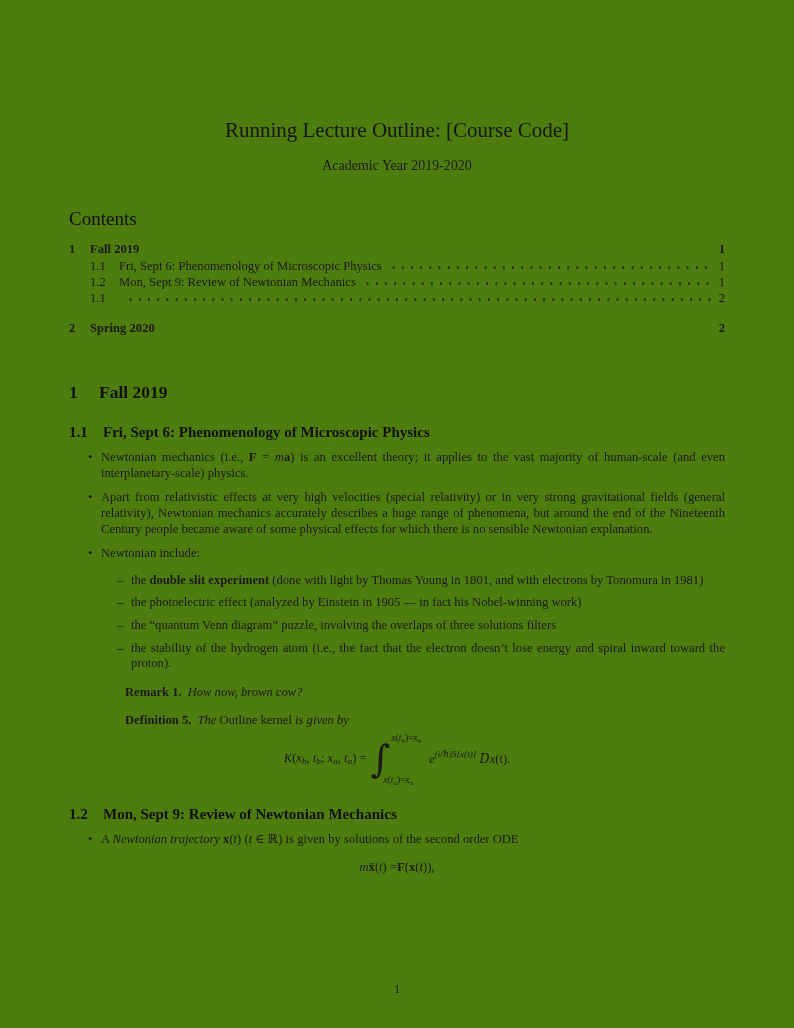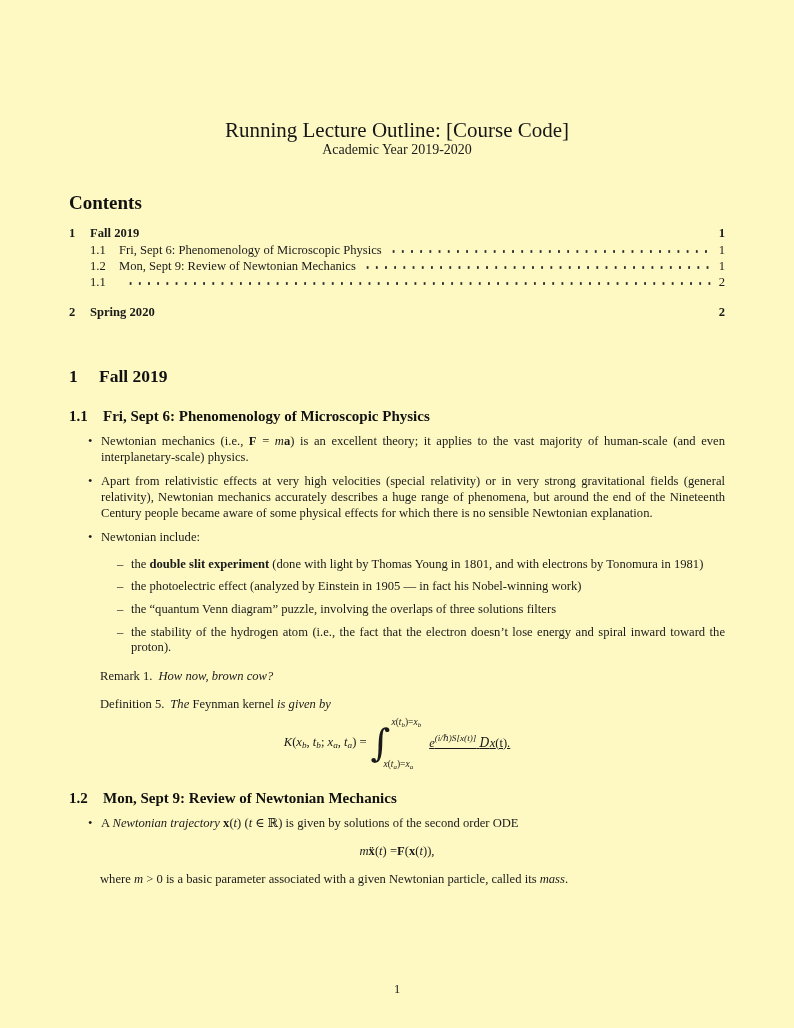--- a/index.html
+++ b/index.html
@@ -1,34 +1,34 @@
 <!DOCTYPE html>
 <html><head>
 <meta charset="utf-8">
 <style>
   html,body { margin:0; padding:0; background:#ffffff; }
   .page {
     position:relative;
     width:794px; height:1028px;
     box-sizing:border-box;
-    background:#fef9c3;
+    background:#4d7c0f;
     color:#1a1a1a;
     font-family:"Liberation Serif","DejaVu Serif",serif;
     font-size:12.6px;
     line-height:15.6px;
     padding:118px 69px 0 69px;
     overflow:hidden;
   }
   
   .doc-title { font-size:21px; font-weight:400; text-align:center; margin:0; line-height:24px; color:#161616; }
   .doc-author { text-align:center; font-size:14px; margin-top:27px; }
-  .doc-date   { text-align:center; font-size:14px; }
-
-  
-  .contents-heading { font-size:19px; font-weight:700; margin:37px 0 0 0; color:#111; }
+  .doc-date   { text-align:center; font-size:14px; margin-top:16px; }
+
+  
+  .contents-heading { font-size:19px; font-weight:400; margin:37px 0 0 0; color:#111; }
   .toc { margin-top:15px; }
   .toc-row { display:flex; align-items:baseline; line-height:15.4px; }
   .toc-row.l1 { font-weight:700; }
   .toc-row.l1 .toc-num { width:21px; flex:none; }
   .toc-row.l2 { padding-left:21px; }
   .toc-row.l2 .toc-num { width:29px; flex:none; }
   .toc-row.gap { margin-top:13px; }
   .toc-fill {
     flex:1; height:12px; margin:0 3px 0 7px;
     background-image:radial-gradient(circle, #2b2b2b 1.05px, rgba(0,0,0,0) 1.35px);
@@ -51,31 +51,31 @@
   .list { margin-top:3px; }
   .item { display:flex; margin-top:9px; }
   .item .marker { width:13px; margin-left:19px; flex:none; }
   .subitem { display:flex; margin-top:7px; }
   .subitem .marker { width:14px; margin-left:48px; flex:none; }
   .btext { flex:1; text-align:justify; }
   .sublist { margin-top:11px; }
 
   
   .theorem { margin:13px 0 0 31px; text-align:justify; }
-  .thm-label { font-weight:400; margin-right:6px; }
+  .thm-label { font-weight:700; margin-right:6px;margin-left:25px; }
 
   
   .formula { display:flex; justify-content:center; align-items:center; margin-top:12px; }
   .kernel { margin-top:2px; height:56px; }
   .int-wrap { display:inline-flex; align-items:center; margin:0 2px 0 4px; }
   .int-sign { font-family:"DejaVu Serif",serif; font-size:38px; line-height:42px; font-weight:400; }
   .int-limits { display:inline-flex; flex-direction:column; justify-content:space-between; height:52px; font-size:9.5px; line-height:10px; }
   .int-upper { display:block; margin-left:1px; }
   .int-lower { display:block; margin-left:-7px; }
-  .integrand { margin-left:6px;text-decoration:underline; }
+  .integrand { margin-left:6px; }
 
   .cont-para { margin:13px 0 0 31px; text-align:justify; }
 
   
   .footer-page { position:absolute; left:0; right:0; bottom:30px; text-align:center; font-size:12.5px; }
 
   
   .b { font-weight:700; }
   .i { font-style:italic; }
   .sub { font-size:73%; vertical-align:-0.25em; line-height:0; }
@@ -166,21 +166,21 @@
       <span class="marker">–</span>
       <div class="btext"><span>the stability of the hydrogen atom (i.e., the fact that the electron doesn’t lose energy and spiral inward toward the proton).</span></div>
     </div>
   </div>
 
   <div class="theorem">
     <span class="thm-label">Remark 1.</span><span><span class="i">How now, brown cow?</span></span>
   </div>
 
   <div class="theorem">
-    <span class="thm-label">Definition 5.</span><span><span class="i">The </span><span>Feynman kernel</span><span class="i"> is given by</span></span>
+    <span class="thm-label">Definition 5.</span><span><span class="i">The </span><span>Outline kernel</span><span class="i"> is given by</span></span>
   </div>
 
   <div class="formula kernel">
     <span><span class="i">K</span><span>(</span><span class="i">x</span><span class="i sub">b</span><span>, </span><span class="i">t</span><span class="i sub">b</span><span>; </span><span class="i">x</span><span class="i sub">a</span><span>, </span><span class="i">t</span><span class="i sub">a</span><span>) = </span></span>
     <span class="int-wrap">
       <span class="int-sign">∫</span>
       <span class="int-limits">
         <span class="int-upper"><span class="i">x</span><span>(</span><span class="i">t</span><span class="i sub">b</span><span>)=</span><span class="i">x</span><span class="i sub">b</span></span>
         <span class="int-lower"><span class="i">x</span><span>(</span><span class="i">t</span><span class="i sub">a</span><span>)=</span><span class="i">x</span><span class="i sub">a</span></span>
       </span>
@@ -208,17 +208,16 @@
       <span class="i">t</span>
       <span>) = </span>
       <span class="b">F</span>
       <span>(</span>
       <span class="b">x</span>
       <span>(</span>
       <span class="i">t</span>
       <span>)),</span>
     </div>
 
-  <div class="cont-para"><span>where </span><span class="i">m</span><span> &gt; 0 is a basic parameter associated with a given Newtonian particle, called its </span><span class="i">mass</span><span>.</span></div>
 
   <div class="footer-page">1</div>
 
 </div>
 
 </body></html>

